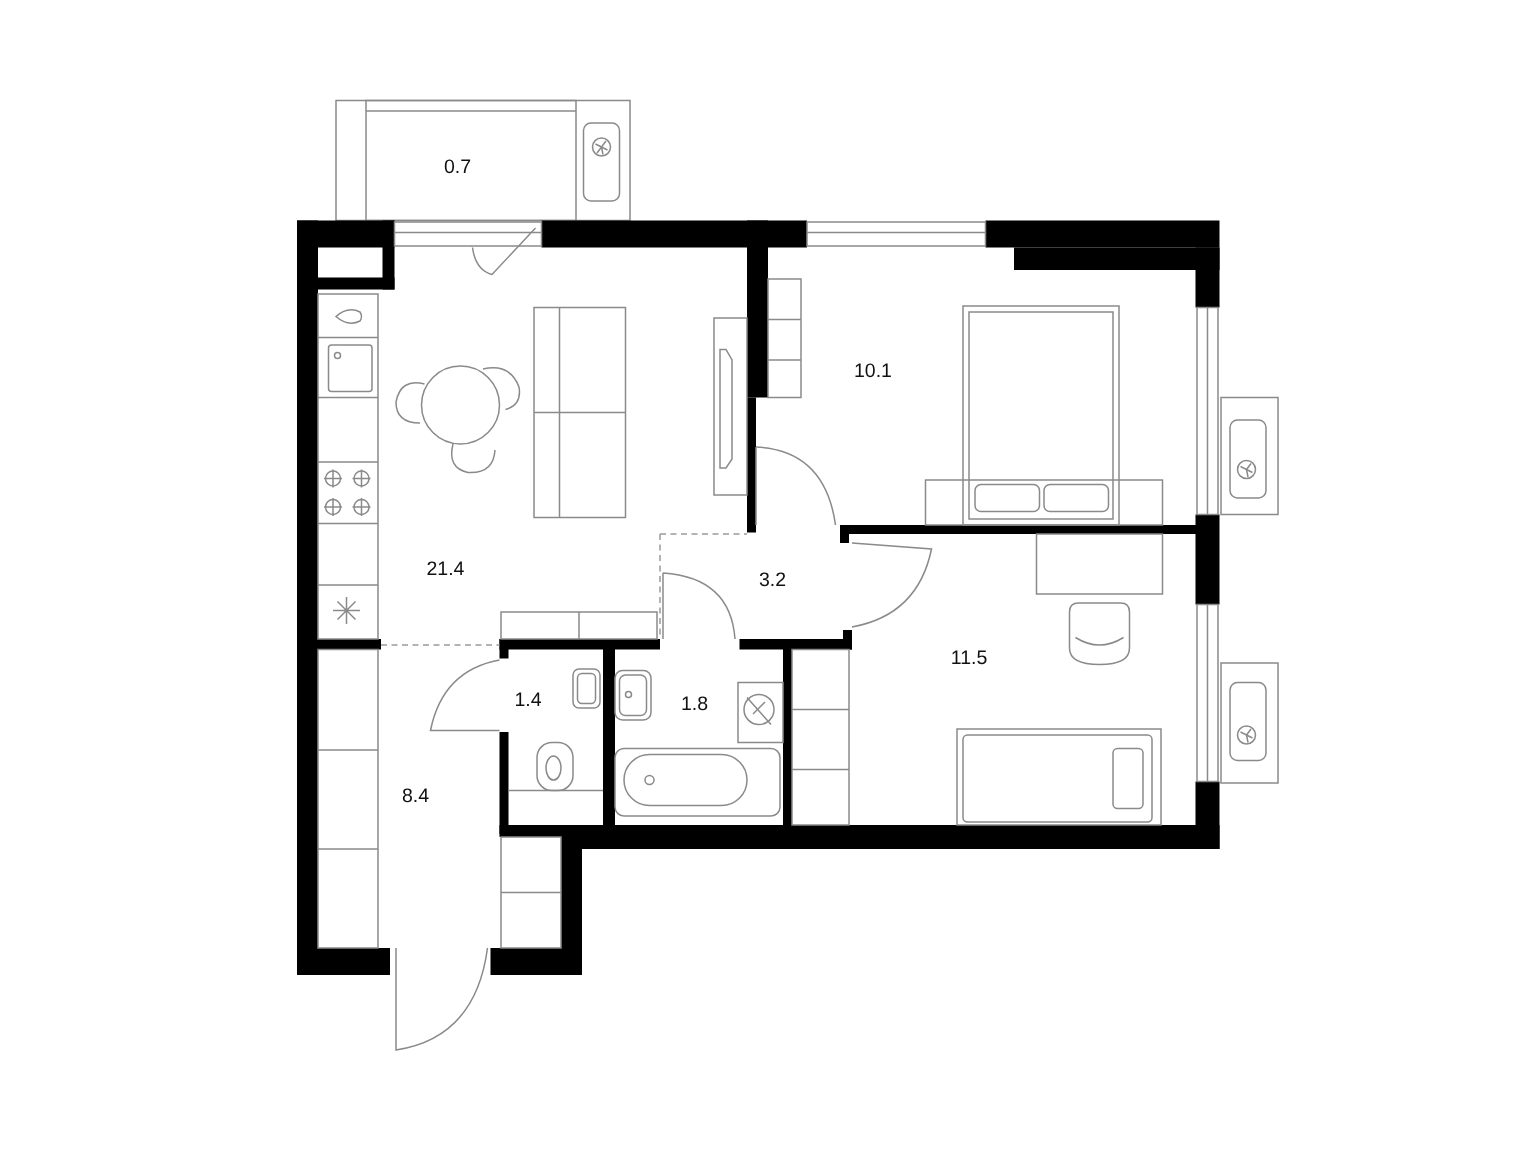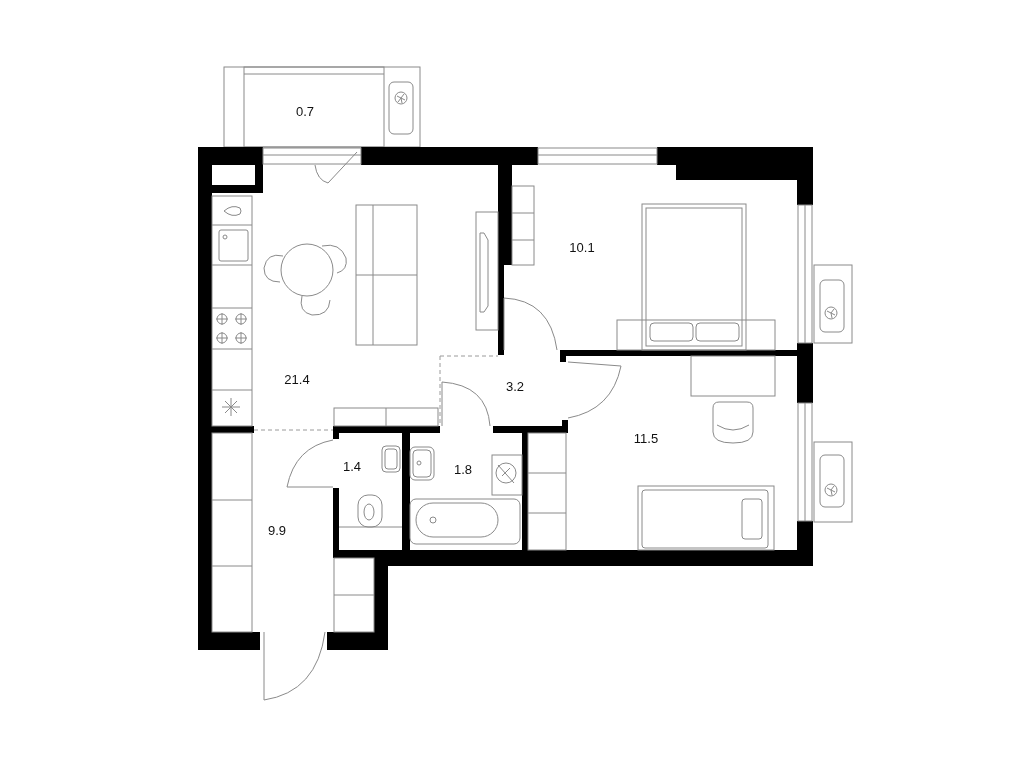--- a/index.html
+++ b/index.html
@@ -243,14 +243,14 @@
   </svg>
 
   
   <div class="room-label" style="left:293px; top:111px;">0.7</div>
   <div class="room-label" style="left:285px; top:379px;">21.4</div>
   <div class="room-label" style="left:570px; top:247px;">10.1</div>
   <div class="room-label" style="left:503px; top:386px;">3.2</div>
   <div class="room-label" style="left:340px; top:466px;">1.4</div>
   <div class="room-label" style="left:451px; top:469px;">1.8</div>
   <div class="room-label" style="left:634px; top:438px;">11.5</div>
-  <div class="room-label" style="left:265px; top:530px;">9.9</div>
+  <div class="room-label" style="left:265px; top:530px;">8.4</div>
 </div>
 
 </body></html>

